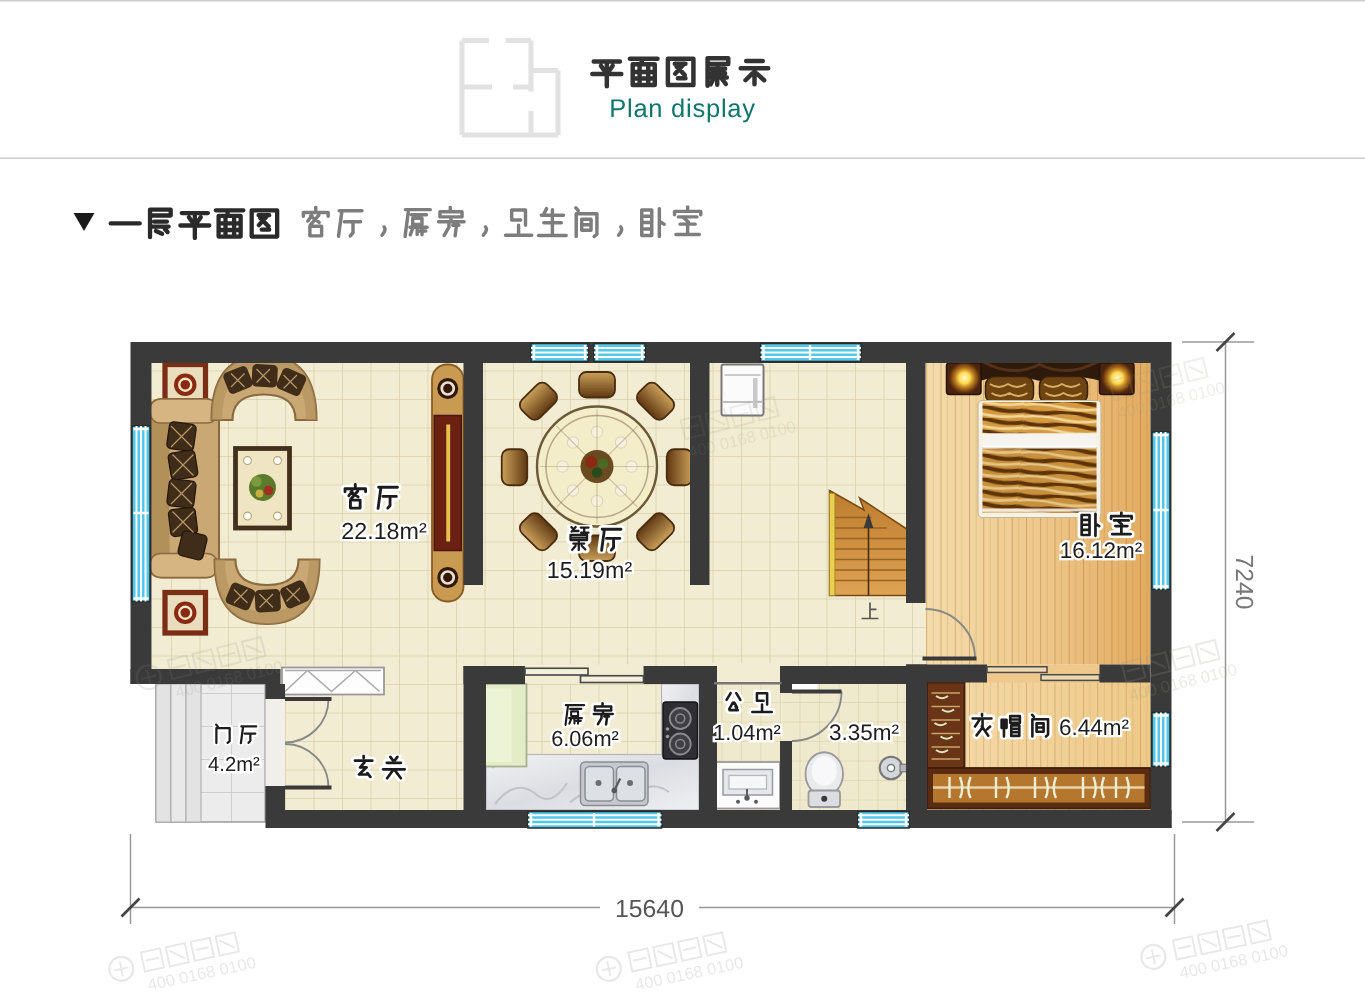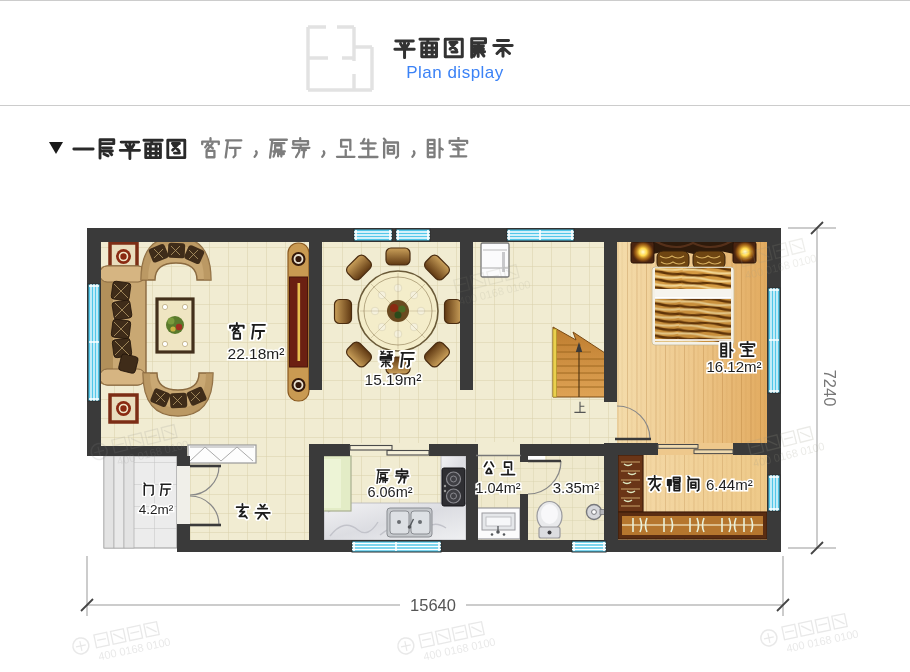--- a/index.html
+++ b/index.html
@@ -54,21 +54,21 @@
 <svg class="abs" style="left:393px;top:36px" width="122" height="23" viewBox="0 0 530 100">
 <g stroke="#333" stroke-width="13" fill="none" stroke-linecap="round" stroke-linejoin="round">
 <use href="#c-ping"></use>
       <use href="#c-mian" x="107"></use>
       <use href="#c-tu" x="214"></use>
       <use href="#c-zhan" x="321"></use>
       <use href="#c-shi" x="428"></use>
 </g>
 </svg>
 
-<div class="abs" style="left:0;top:63px;width:910px;text-align:center;font-size:17px;color:#3b82f6;letter-spacing:0.5px">Plan display</div>
+<div class="abs" style="left:0;top:63px;width:910px;text-align:center;font-size:17px;color:#0f766e;letter-spacing:0.5px">Plan display</div>
 
 <div class="abs" style="left:49px;top:142px;width:0;height:0;border-left:7.5px solid transparent;border-right:7.5px solid transparent;border-top:12px solid #1a1a1a"></div>
 
 <svg class="abs" style="left:72px;top:137px" width="116" height="23" viewBox="0 0 505 100">
 <g stroke="#2a2a2a" stroke-width="12.5" fill="none" stroke-linecap="round" stroke-linejoin="round">
 <use href="#c-yi1"></use>
       <use href="#c-ceng" x="101"></use>
       <use href="#c-ping" x="202"></use>
       <use href="#c-mian" x="303"></use>
       <use href="#c-tu" x="404"></use>

